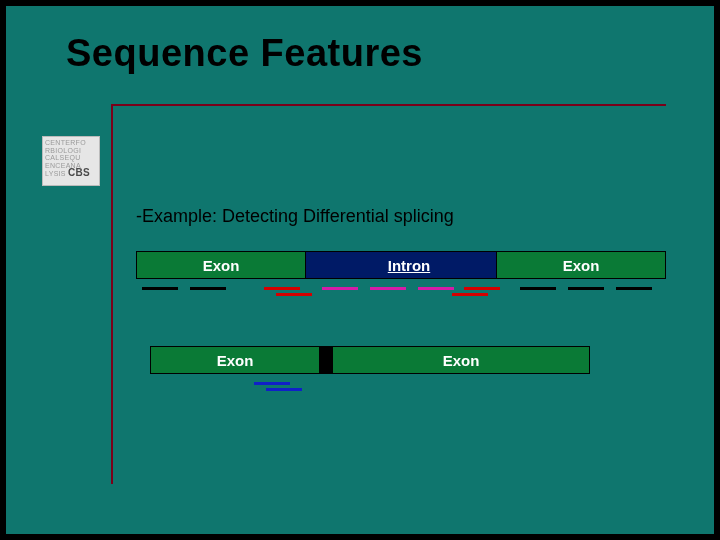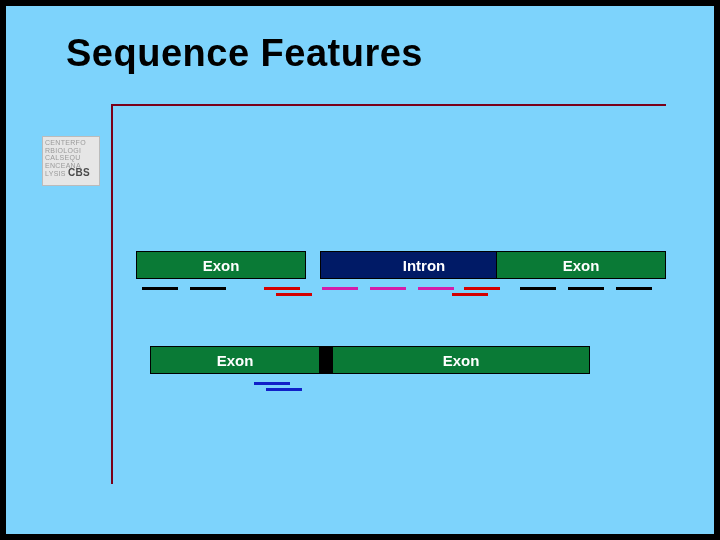--- a/index.html
+++ b/index.html
@@ -1,20 +1,20 @@
 <!DOCTYPE html>
 <html><head>
 <meta charset="utf-8">
 <style>
   * { box-sizing: border-box; margin: 0; padding: 0; }
   body { background: #fff; }
   .slide {
     width: 720px;
     height: 540px;
-    background: #7dd3fc;
+    background: #0f766e;
     border: 6px solid #000;
     position: relative;
     font-family: Arial, Helvetica, sans-serif;
   }
   .title {
     position: absolute;
     top: 26px;
     left: 60px;
     font-family: "Arial Black", Arial, sans-serif;
     font-weight: 900;
@@ -124,27 +124,28 @@
     <div>CENTERFO</div>
     <div>RBIOLOGI</div>
     <div>CALSEQU</div>
     <div>ENCEANA</div>
     <div>
       <span>LYSIS</span>
       <span class="big">CBS</span>
     </div>
   </div>
 
+  <div class="bullet2">-Example: Detecting Differential splicing</div>
 
   <div class="diagram">
 
     <div class="bar exon" style="left:0px; top:0px; width:170px;">
       <span>Exon</span>
     </div>
-    <div class="bar intron" style="left:184px; top:0px; width:208px;">
+    <div class="bar intron" style="left:169px; top:0px; width:208px;text-decoration:underline;">
       <span>Intron</span>
     </div>
     <div class="bar exon" style="left:360px; top:0px; width:170px;">
       <span>Exon</span>
     </div>
 
     <div class="seg blk" style="left:6px;  top:36px; width:36px;"></div>
     <div class="seg blk" style="left:54px; top:36px; width:36px;"></div>
 
     <div class="seg red" style="left:128px; top:36px; width:36px;"></div>

